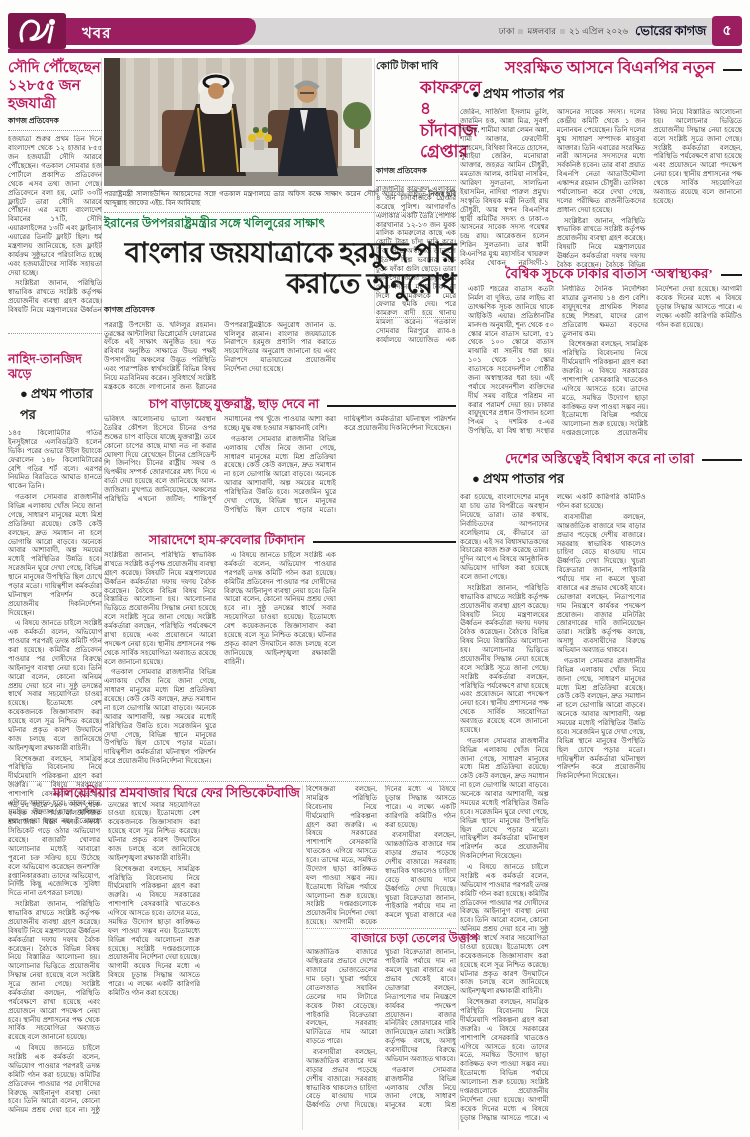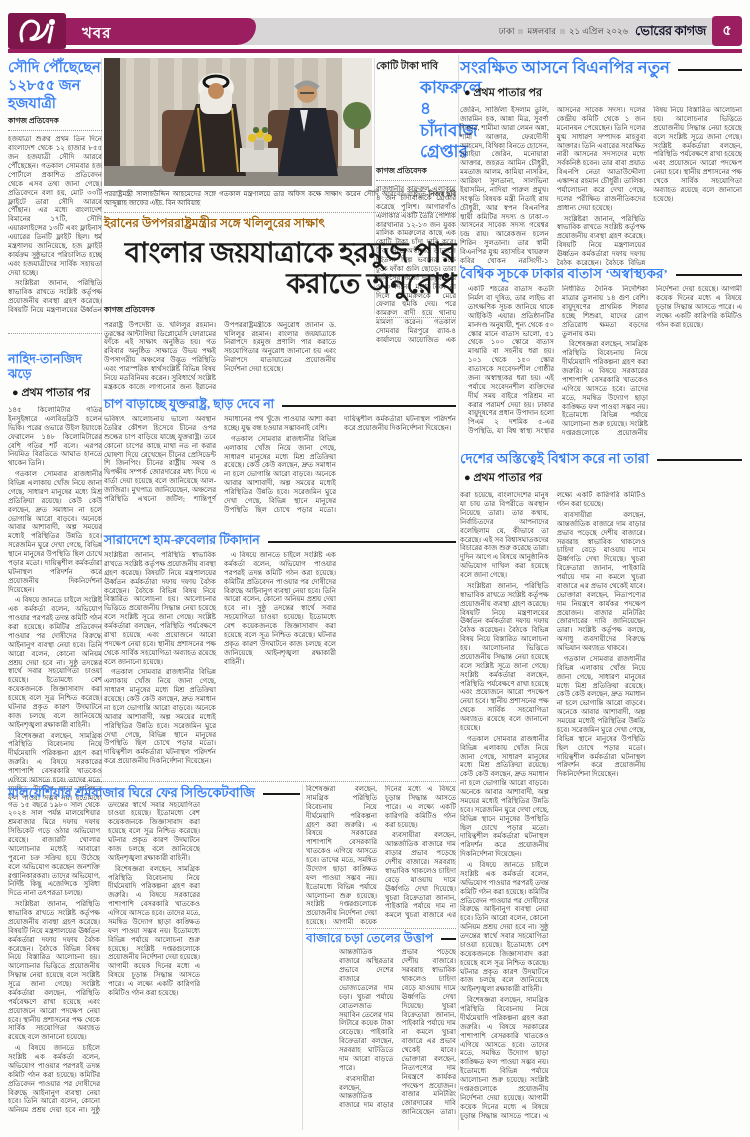--- a/index.html
+++ b/index.html
@@ -12,30 +12,30 @@
   #section-title{position:absolute;left:74px;top:3px;color:#fff;font-size:15px;font-weight:700;letter-spacing:1px;}
   #emblem{position:absolute;left:8px;top:13px;width:58px;height:36px;background:#7e164b;border-radius:3px;z-index:3;}
   #dateline{position:absolute;right:122px;top:25px;font-size:8.5px;color:#3a3a3a;white-space:nowrap;}
   .sq{display:inline-block;width:5px;height:5px;background:#bdbdbd;margin:0 4px 0 4px;}
   #brand{position:absolute;right:44px;top:21px;font-size:13px;font-weight:800;color:#15152b;letter-spacing:-0.5px;}
   #pagebox{position:absolute;right:8px;top:16px;width:30px;height:30px;background:#9b1f60;color:#fff;
            font-size:14px;font-weight:700;text-align:center;line-height:30px;border-radius:4px;z-index:3;}
   #mainrule{position:absolute;left:8px;top:49px;width:734px;height:4px;background:#9b1f60;}
   
   .art{position:absolute;}
-  h2{margin:0;color:#3b82f6;font-weight:700;}
+  h2{margin:0;color:#be185d;font-weight:700;}
   .h-md{font-size:14.5px;line-height:1.25;}
   .h-sm{font-size:13.5px;line-height:1.2;white-space:nowrap;}
   .h-xs{font-size:12.5px;line-height:1.2;white-space:nowrap;}
-  .kicker{font-size:12px;font-weight:600;color:#a16207;margin:0 0 3px 0;}
+  .kicker{font-size:12px;font-weight:600;color:#15803d;margin:0 0 3px 0;}
   .kicker-sm{font-size:10px;font-weight:700;color:#222;margin:0 0 2px 0;}
   .h-main{font-size:28px;font-weight:700;line-height:1.12;letter-spacing:-0.5px;margin:2px 0 4px 0;text-align:right;}
   .byline{font-size:7.5px;font-weight:700;color:#222;padding-bottom:3px;border-bottom:1px dotted #8a8a8a;margin:3px 0 4px 0;}
-  .cont{font-size:11px;font-weight:700;color:#1a1a1a;margin:2px 0 3px 4px;}
-  .hrow{display:flex;align-items:center;}
+  .cont{font-size:13px;font-weight:700;color:#1a1a1a;margin:2px 0 3px 12px;}
+  .hrow{display:flex;align-items:center;margin-left:45px;}
   .hline{flex:1;border-top:2px solid #1b1b1b;margin-left:8px;margin-top:2px;}
   .body{font-size:7px;line-height:1.27;text-align:justify;overflow:hidden;column-fill:auto;color:#1d1d1d;}
   .body p{margin:0 0 2px 0;text-indent:7px;}
   .body p:first-child{text-indent:0;}
   .c1{column-count:1;}
   .c2{column-count:2;column-gap:8px;}
   .c3{column-count:3;column-gap:8px;}
   .vline{position:absolute;width:1px;background:#dcdcdc;}
   .dotsep{position:absolute;border-top:1px dotted #999;height:0;}
   
@@ -47,21 +47,21 @@
   #art-kafrul{left:376px;top:58px;width:80px;height:256px;} #art-kafrul .body{height:162px;}
   #art-bnp{left:460px;top:55px;width:282px;height:208px;}  #art-bnp .body{height:162px;}
   #art-air{left:460px;top:266px;width:282px;height:182px;} #art-air .body{height:156px;padding-left:8px;}
   #art-exist{left:460px;top:451px;width:282px;height:679px;} #art-exist .body{height:636px;}
   #art-main{left:104px;top:214px;width:352px;height:180px;} #art-main .body{height:72px;}
   #art-uschina{left:104px;top:397px;width:352px;height:132px;} #art-uschina .body{height:106px;}
   #art-measles{left:104px;top:533px;width:352px;height:246px;} #art-measles .body{height:218px;}
   #art-nahid{left:8px;top:336px;width:94px;height:442px;}  #art-nahid .body{height:402px;}
   #art-malaysia{left:8px;top:785px;width:292px;height:345px;} #art-malaysia .body{height:316px;}
   #art-mcont{left:306px;top:785px;width:150px;height:142px;} #art-mcont .body{height:142px;}
-  #art-oil{left:306px;top:931px;width:150px;height:199px;} #art-oil .body{height:170px;margin-left:33px;}
+  #art-oil{left:306px;top:931px;width:150px;height:199px;} #art-oil .body{height:170px;}
 </style>
 </head>
 <body>
 
 <div class="page">
 
   <div id="band"></div>
   <div id="tab">
     <span id="section-title">খবর</span>
   </div>

